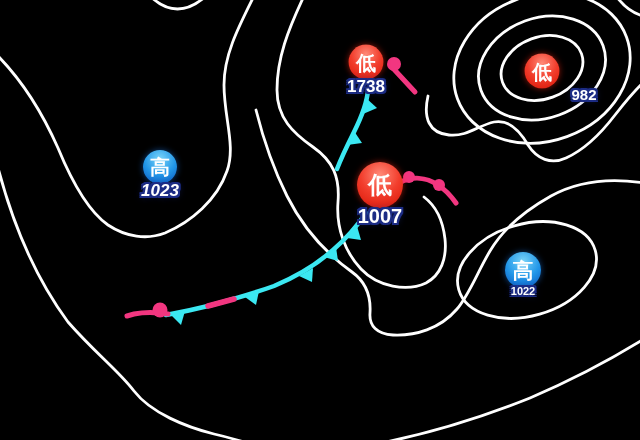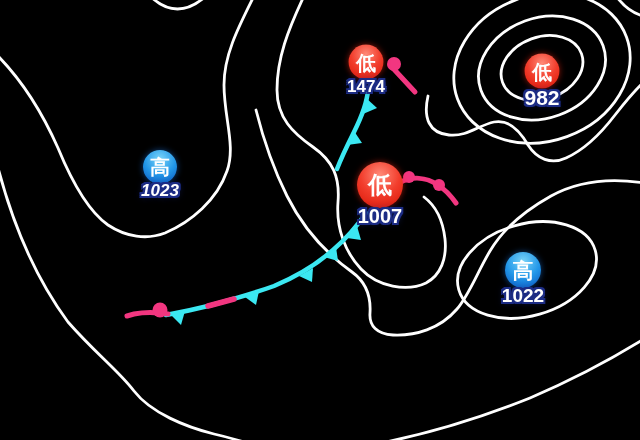--- a/index.html
+++ b/index.html
@@ -85,36 +85,36 @@
 
     <g>
       <path class="warm" d="M 399,183 C 412,176 426,177 438,185 C 446,190 451,196 456,203"></path>
       <circle class="warm-bump" cx="409" cy="177" r="6"></circle>
       <circle class="warm-bump" cx="439" cy="185" r="6"></circle>
     </g>
   </svg>
 
   <div class="marker low" style="left:366px;top:62px;width:35px;height:35px;font-size:20px;">
     <span class="sym">低</span>
-    <span class="value" style="font-size:17px;">1474</span>
+    <span class="value" style="font-size:17px;">1738</span>
   </div>
 
   <div class="marker low" style="left:542px;top:71px;width:35px;height:35px;font-size:20px;">
     <span class="sym">低</span>
-    <span class="value" style="font-size:21px;">982</span>
+    <span class="value" style="font-size:15px;margin-left:42px;">982</span>
   </div>
 
   <div class="marker high" style="left:160px;top:167px;width:34px;height:34px;font-size:20px;">
     <span class="sym">高</span>
     <span class="value" style="font-size:17px;font-style:italic;">1023</span>
   </div>
 
   <div class="marker low" style="left:380px;top:185px;width:46px;height:46px;font-size:24px;">
     <span class="sym">低</span>
     <span class="value" style="font-size:20px;">1007</span>
   </div>
 
   <div class="marker high" style="left:523px;top:270px;width:36px;height:36px;font-size:21px;">
     <span class="sym">高</span>
-    <span class="value" style="font-size:19px;">1022</span>
+    <span class="value" style="font-size:11px;">1022</span>
   </div>
 
 </div>
 
 </body></html>

